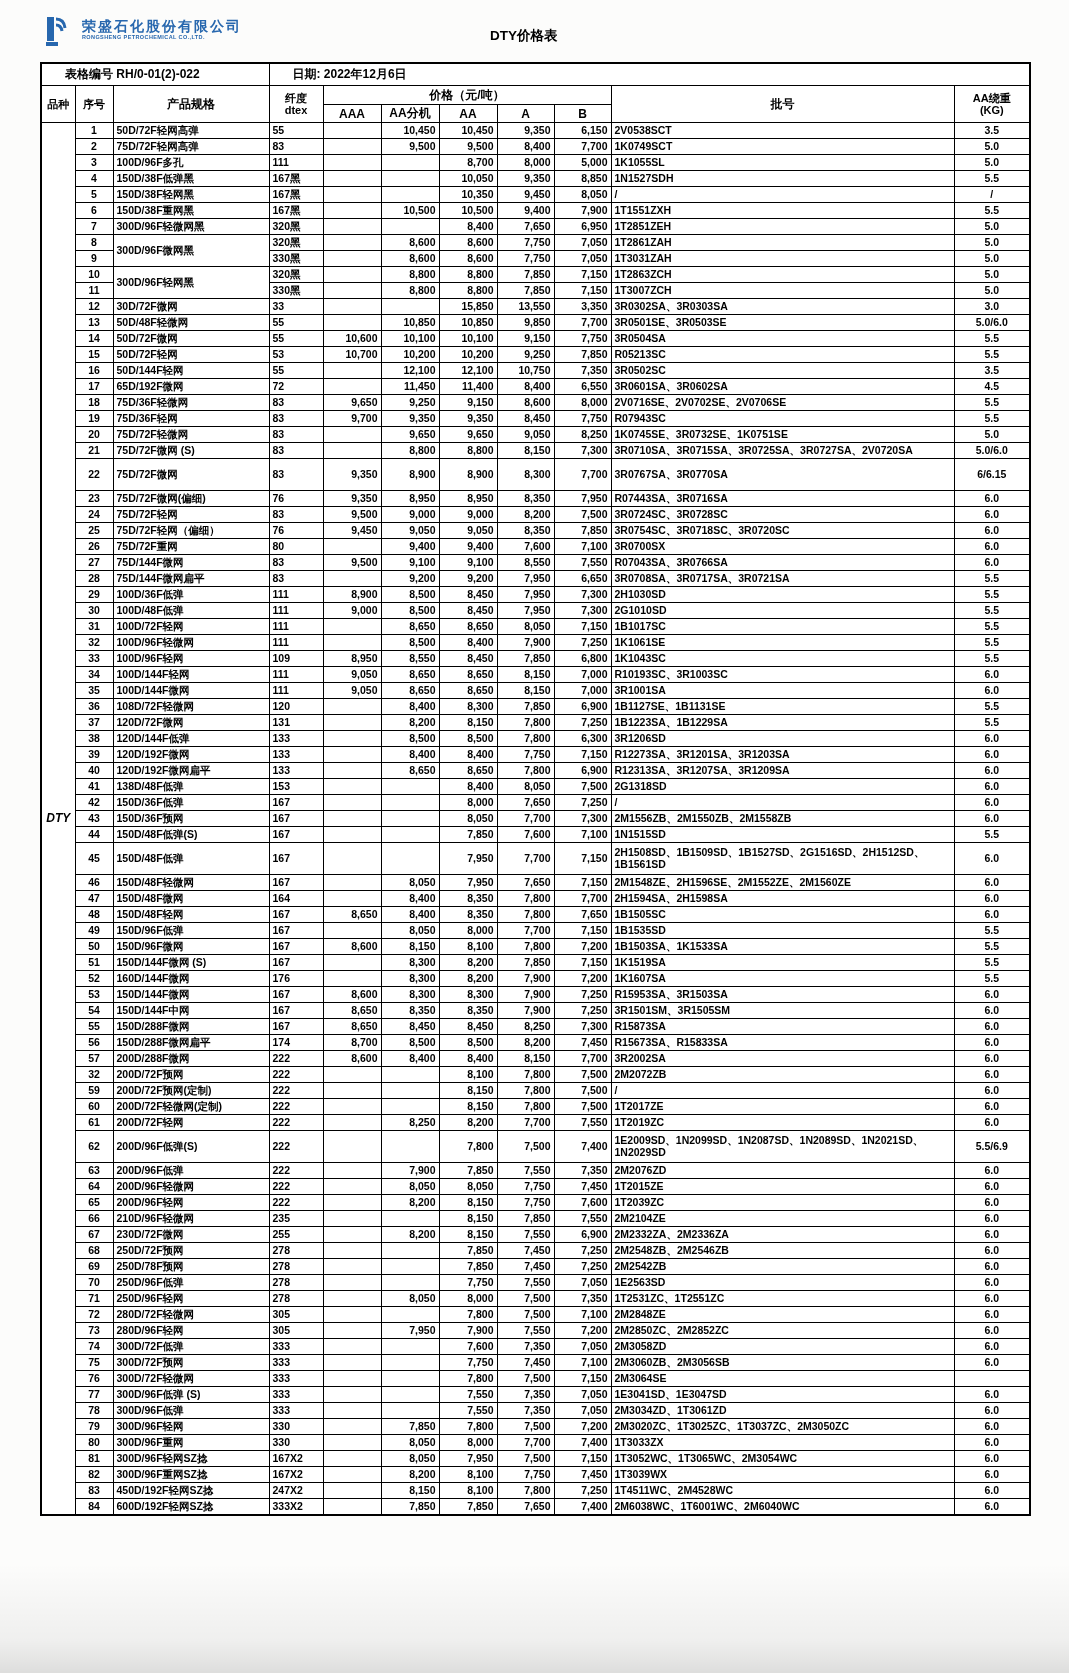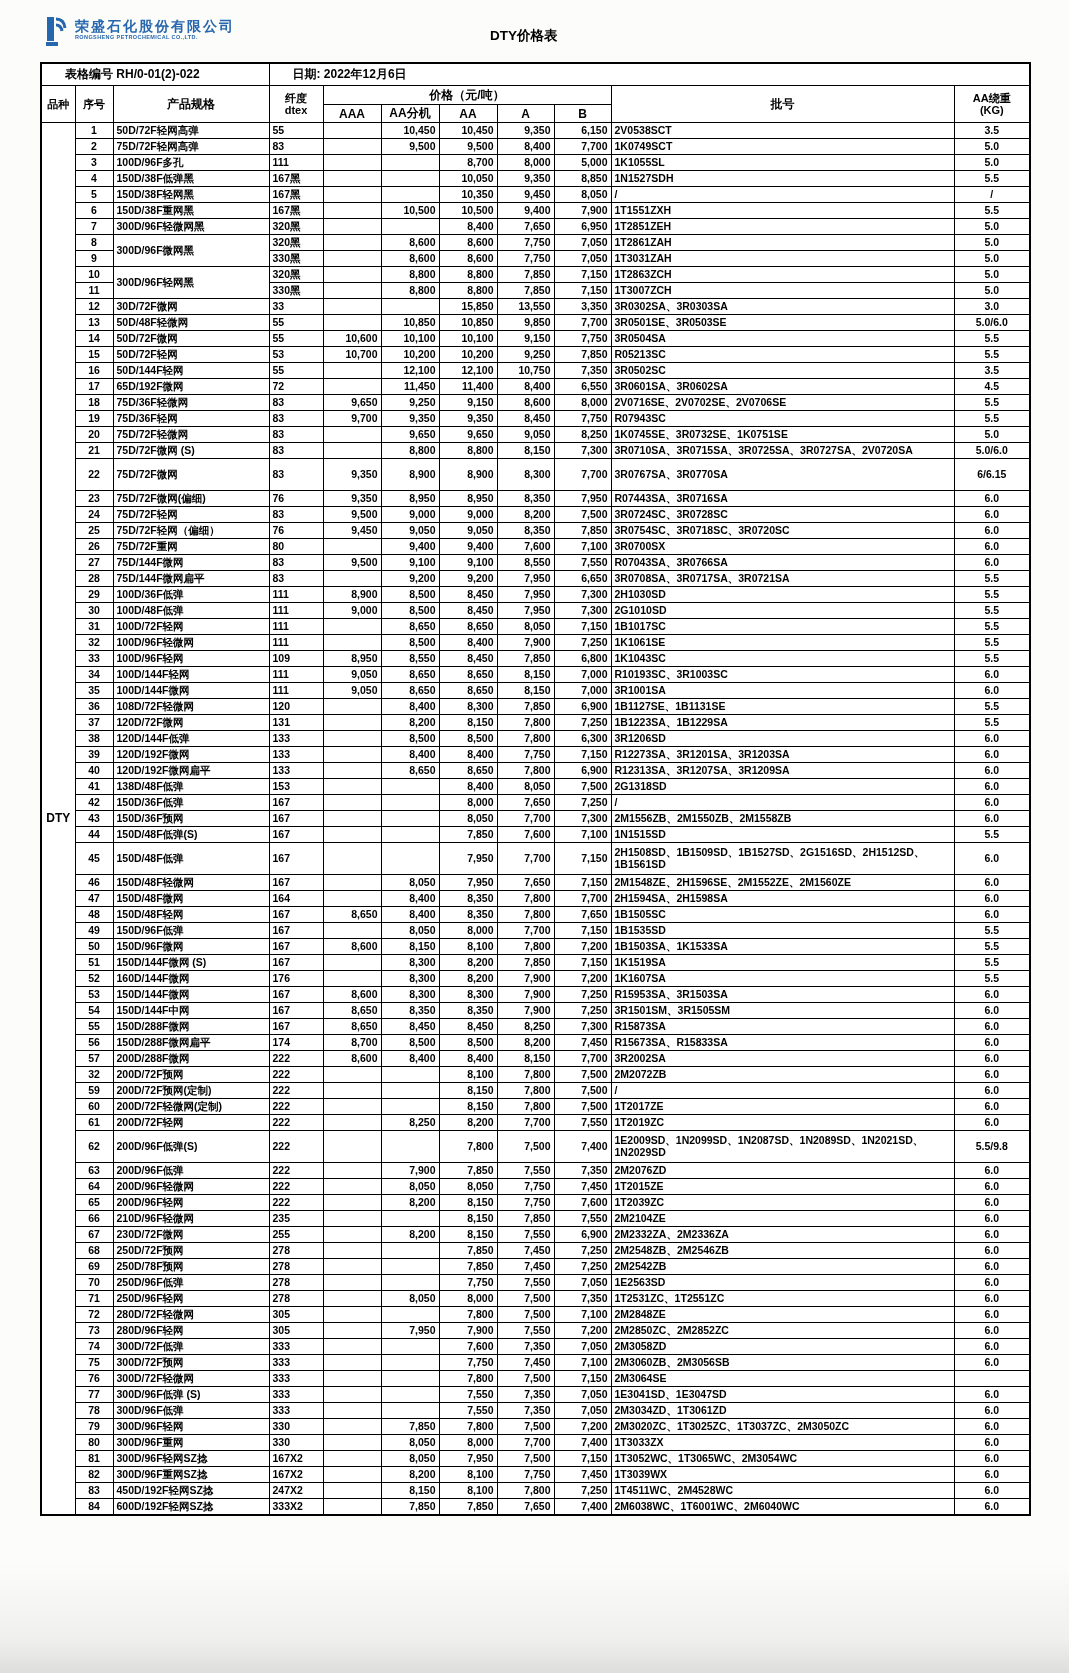--- a/index.html
+++ b/index.html
@@ -2,21 +2,21 @@
 <html><head>
 <meta charset="utf-8">
 <style>
   html,body{margin:0;padding:0;}
   body{background:#e9e7e3;font-family:"Liberation Sans","DejaVu Sans",sans-serif;}
   .page{position:relative;width:1069px;height:1673px;background:#fcfcfb;overflow:hidden;}
   .footer-shade{position:absolute;left:0;right:0;bottom:0;height:110px;
     background:linear-gradient(180deg,rgba(0,0,0,0) 0%,rgba(0,0,0,0.05) 70%,rgba(0,0,0,0.12) 100%);}
 
   
-  .company{position:absolute;left:45px;top:13px;display:flex;align-items:center;}
+  .company{position:absolute;left:45px;top:13px;display:flex;align-items:center;gap:7px;}
   .logo-svg{display:block;}
   .company-names{display:flex;flex-direction:column;line-height:1.05;}
   .company-cn{font-size:14px;font-weight:bold;color:#2767ae;letter-spacing:2px;}
   .company-en{font-size:5.5px;font-weight:bold;color:#2767ae;letter-spacing:.4px;margin-top:2px;}
   .doc-title{position:absolute;left:452px;top:27px;font-size:13.5px;font-weight:bold;color:#000;padding-left:38px;}
   .doc-note{position:absolute;left:545px;top:27px;width:500px;font-size:12.5px;font-weight:bold;color:#000;white-space:nowrap;}
 
   
   table.price{position:absolute;left:40px;top:62px;width:989px;border-collapse:collapse;
     table-layout:fixed;border:2px solid #000;background:#fff;}
@@ -25,21 +25,21 @@
   tr.meta td{font-size:12px;height:21px;text-align:left;padding-left:23px;}
   thead th{font-size:12px;padding:0 1px;}
   tr.hdrA th{height:18px;}
   tr.hdrB th{height:16px;margin-top:8px;}
   .small2{font-size:11px;line-height:1.1;}
   tbody td{font-size:10.5px;height:15px;line-height:1.12;}
   tbody tr.tall td{height:31px;margin-left:20px;}
   .ctr{text-align:center;}
   .left{text-align:left;}
   .num{text-align:right;padding-right:5px;}
-  .pz{font-size:12px;text-align:center;}
+  .pz{font-size:12px;text-align:center;font-style:italic;}
   .batch{padding-left:4px;}
 </style>
 </head>
 <body>
 
 <div class="page">
 
   <div class="company">
     <svg class="logo-svg" width="30" height="34" viewBox="0 0 30 34">
       <rect x="2" y="4" width="7" height="24" fill="#2767ae"></rect>
@@ -832,21 +832,21 @@
         <tr class="tall">
           <td class="ctr">62</td>
           <td class="left">200D/96F低弹(S)</td>
           <td class="left">222</td>
           <td class="num"></td>
           <td class="num"></td>
           <td class="num">7,800</td>
           <td class="num">7,500</td>
           <td class="num">7,400</td>
           <td class="left batch">1E2009SD、1N2099SD、1N2087SD、1N2089SD、1N2021SD、1N2029SD</td>
-          <td class="ctr">5.5/9.8</td>
+          <td class="ctr">5.5/6.9</td>
         </tr>
         <tr>
           <td class="ctr">63</td>
           <td class="left">200D/96F低弹</td>
           <td class="left">222</td>
           <td class="num"></td>
           <td class="num">7,900</td>
           <td class="num">7,850</td>
           <td class="num">7,550</td>
           <td class="num">7,350</td>

